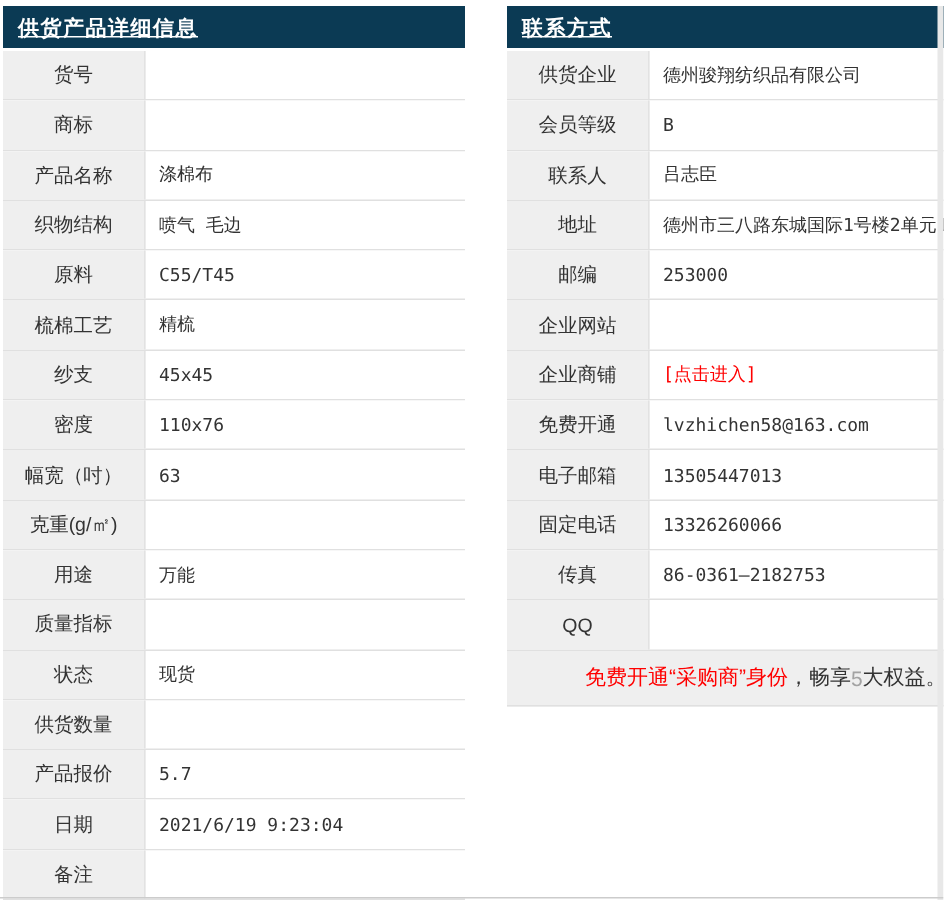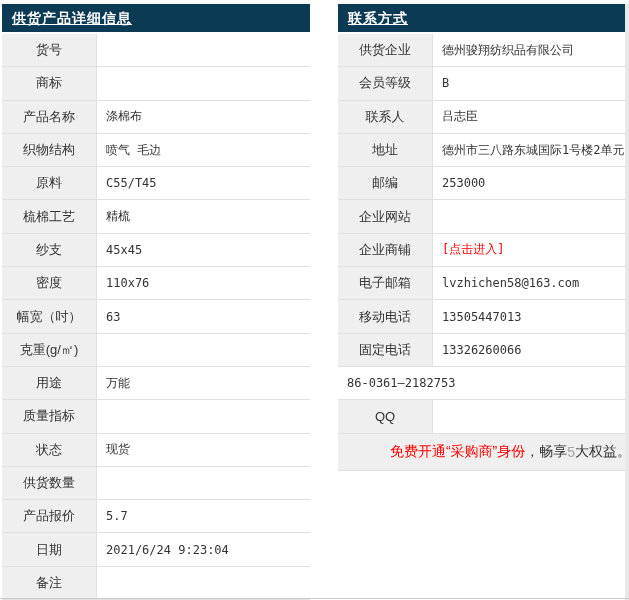--- a/index.html
+++ b/index.html
@@ -104,21 +104,21 @@
     <div class="tr">
       <div class="td-label">供货数量</div>
       <div class="td-value"></div>
     </div>
     <div class="tr">
       <div class="td-label">产品报价</div>
       <div class="td-value">5.7</div>
     </div>
     <div class="tr">
       <div class="td-label">日期</div>
-      <div class="td-value">2021/6/24 9:23:04</div>
+      <div class="td-value">2021/6/19 9:23:04</div>
     </div>
     <div class="tr">
       <div class="td-label">备注</div>
       <div class="td-value"></div>
     </div>
   </div>
 </div>
 
 <div class="panel" id="right-panel">
   <div class="panel-header">联系方式</div>
@@ -144,32 +144,33 @@
       <div class="td-value">253000</div>
     </div>
     <div class="tr">
       <div class="td-label">企业网站</div>
     </div>
     <div class="tr">
       <div class="td-label">企业商铺</div>
       <div class="td-value red-link">[点击进入]</div>
     </div>
     <div class="tr">
-      <div class="td-label">电子邮箱</div>
+      <div class="td-label">免费开通</div>
       <div class="td-value">lvzhichen58@163.com</div>
     </div>
     <div class="tr">
-      <div class="td-label">移动电话</div>
+      <div class="td-label">电子邮箱</div>
       <div class="td-value">13505447013</div>
     </div>
     <div class="tr">
       <div class="td-label">固定电话</div>
       <div class="td-value">13326260066</div>
     </div>
     <div class="tr">
+      <div class="td-label">传真</div>
       <div class="td-value">86-0361—2182753</div>
     </div>
     <div class="tr">
       <div class="td-label">QQ</div>
       <div class="td-value"></div>
     </div>
     <div class="promo">
       <span class="hl">免费开通“采购商”身份</span>
         <span>，畅享</span>
         <span class="num">5</span>

